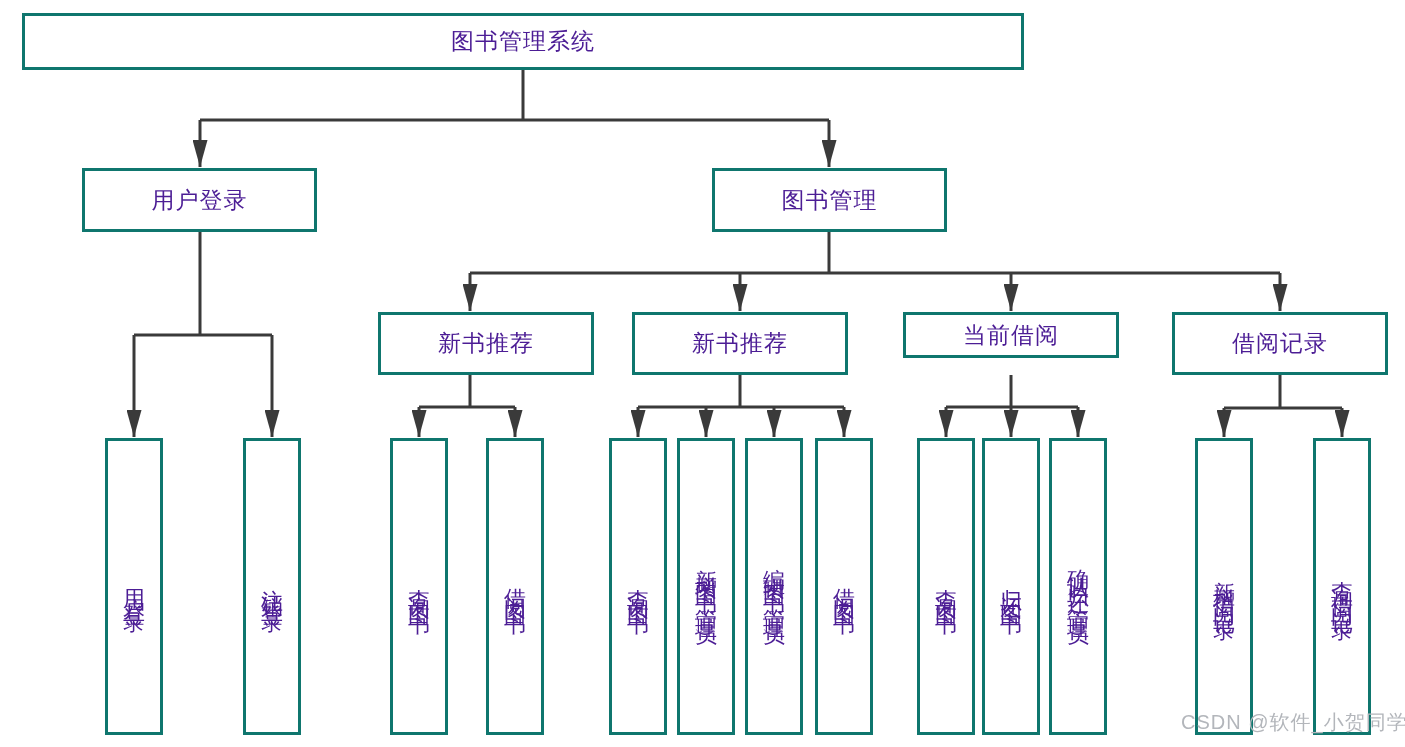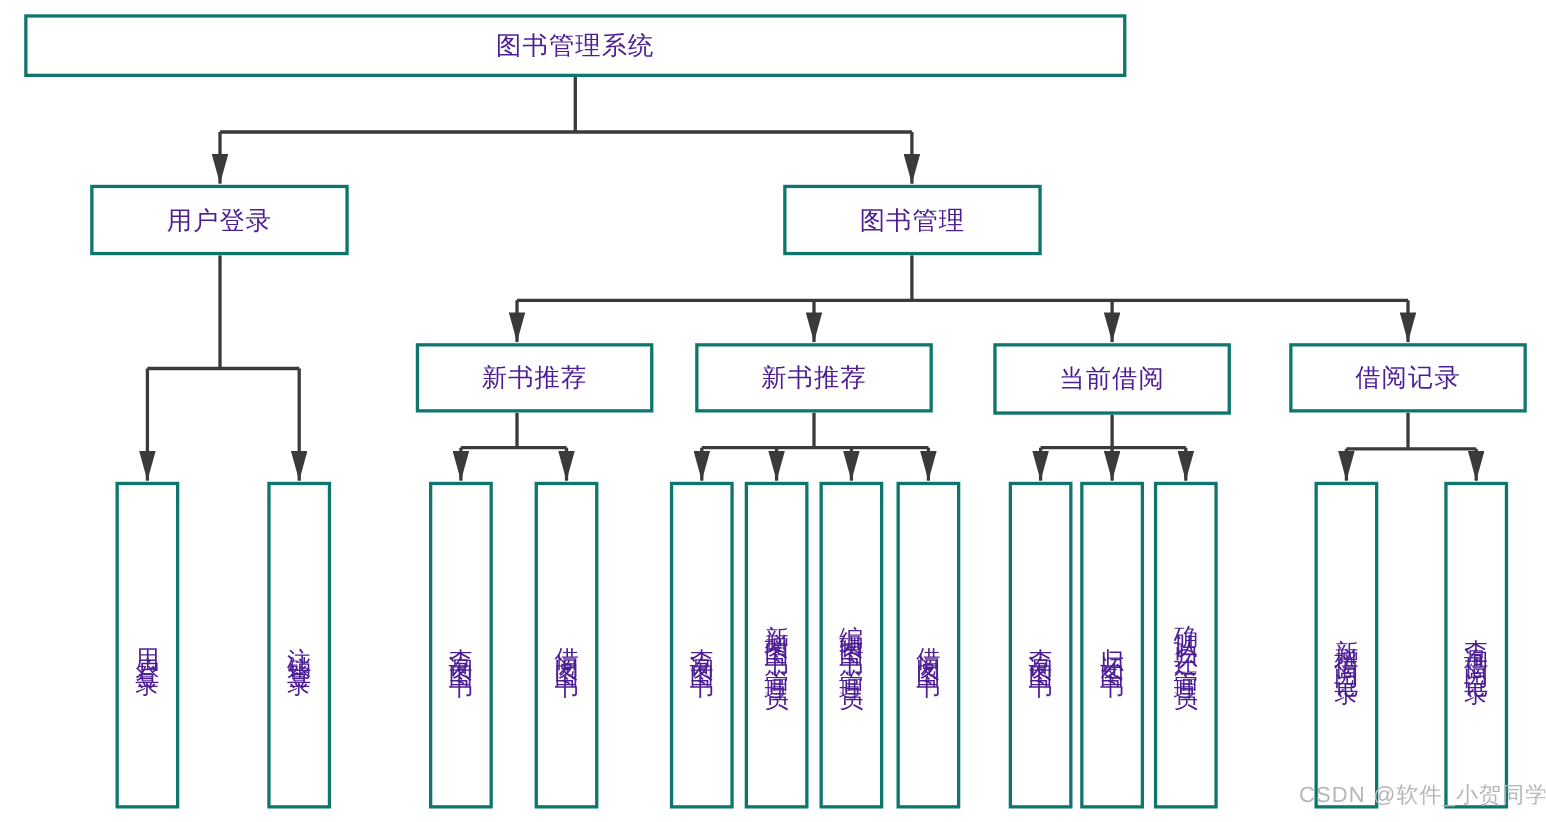--- a/index.html
+++ b/index.html
@@ -93,21 +93,21 @@
   <div class="node h" style="left:712px;top:168px;width:235px;height:64px">
     <span class="lbl">图书管理</span>
   </div>
 
   <div class="node h" style="left:378px;top:312px;width:216px;height:63px">
     <span class="lbl">新书推荐</span>
   </div>
   <div class="node h" style="left:632px;top:312px;width:216px;height:63px">
     <span class="lbl">新书推荐</span>
   </div>
-  <div class="node h" style="left:903px;top:312px;width:216px;height:65px">
+  <div class="node h" style="left:903px;top:312px;width:216px;height:46px">
     <span class="lbl">当前借阅</span>
   </div>
   <div class="node h" style="left:1172px;top:312px;width:216px;height:63px">
     <span class="lbl">借阅记录</span>
   </div>
 
   <div class="node v" style="left:105px;top:438px;width:58px;height:297px">
     <span class="lbl">用户登录</span>
   </div>
   <div class="node v" style="left:243px;top:438px;width:58px;height:297px">

